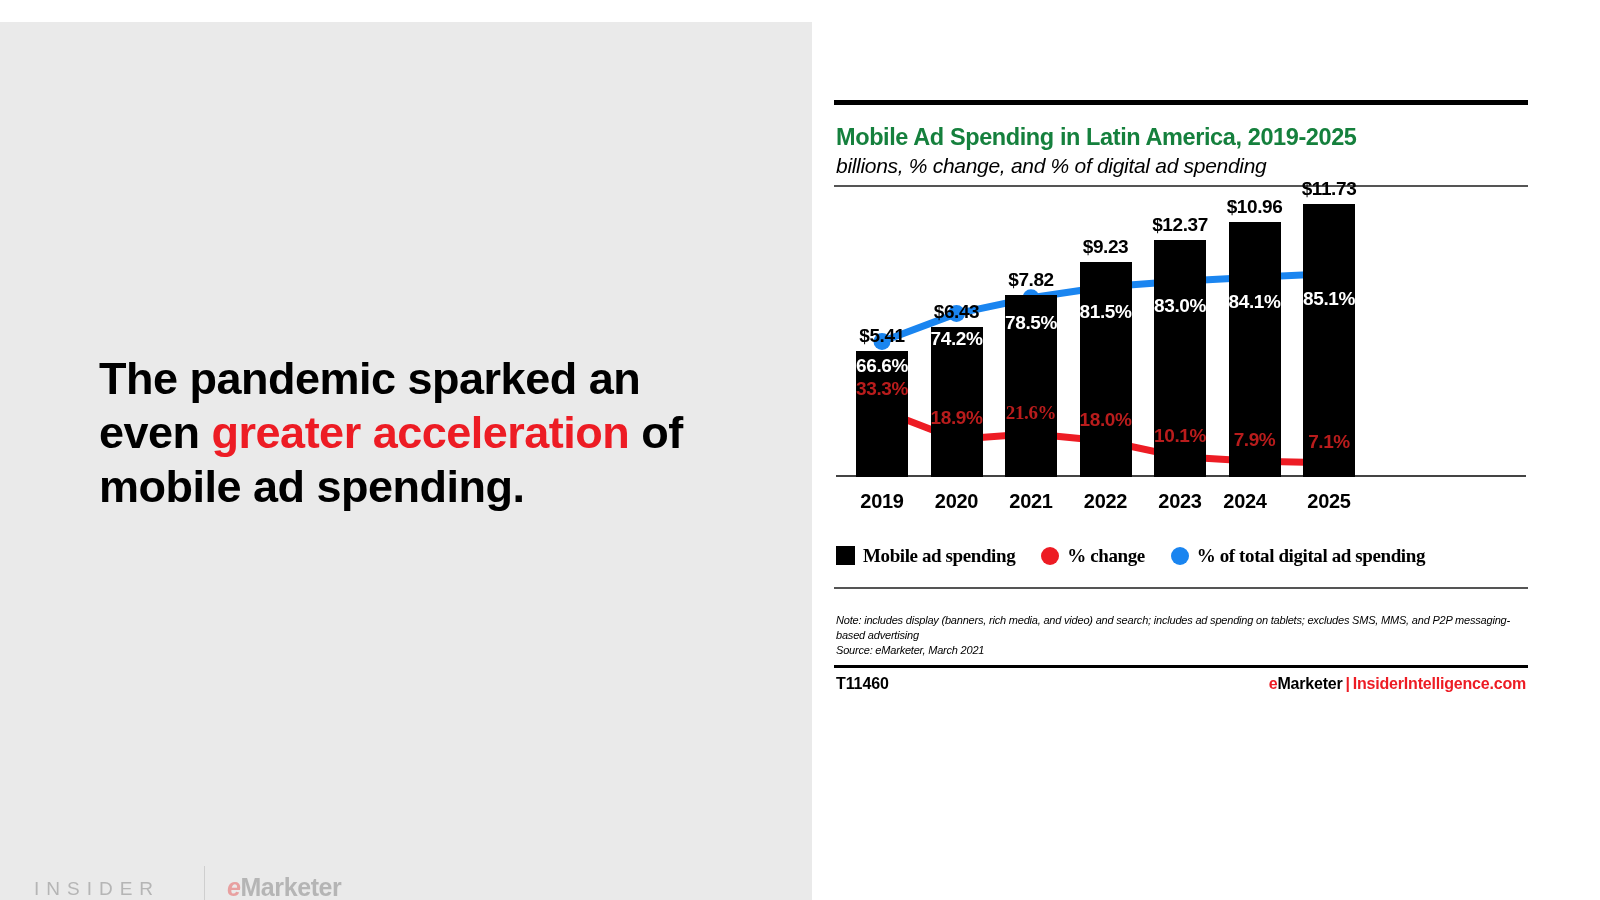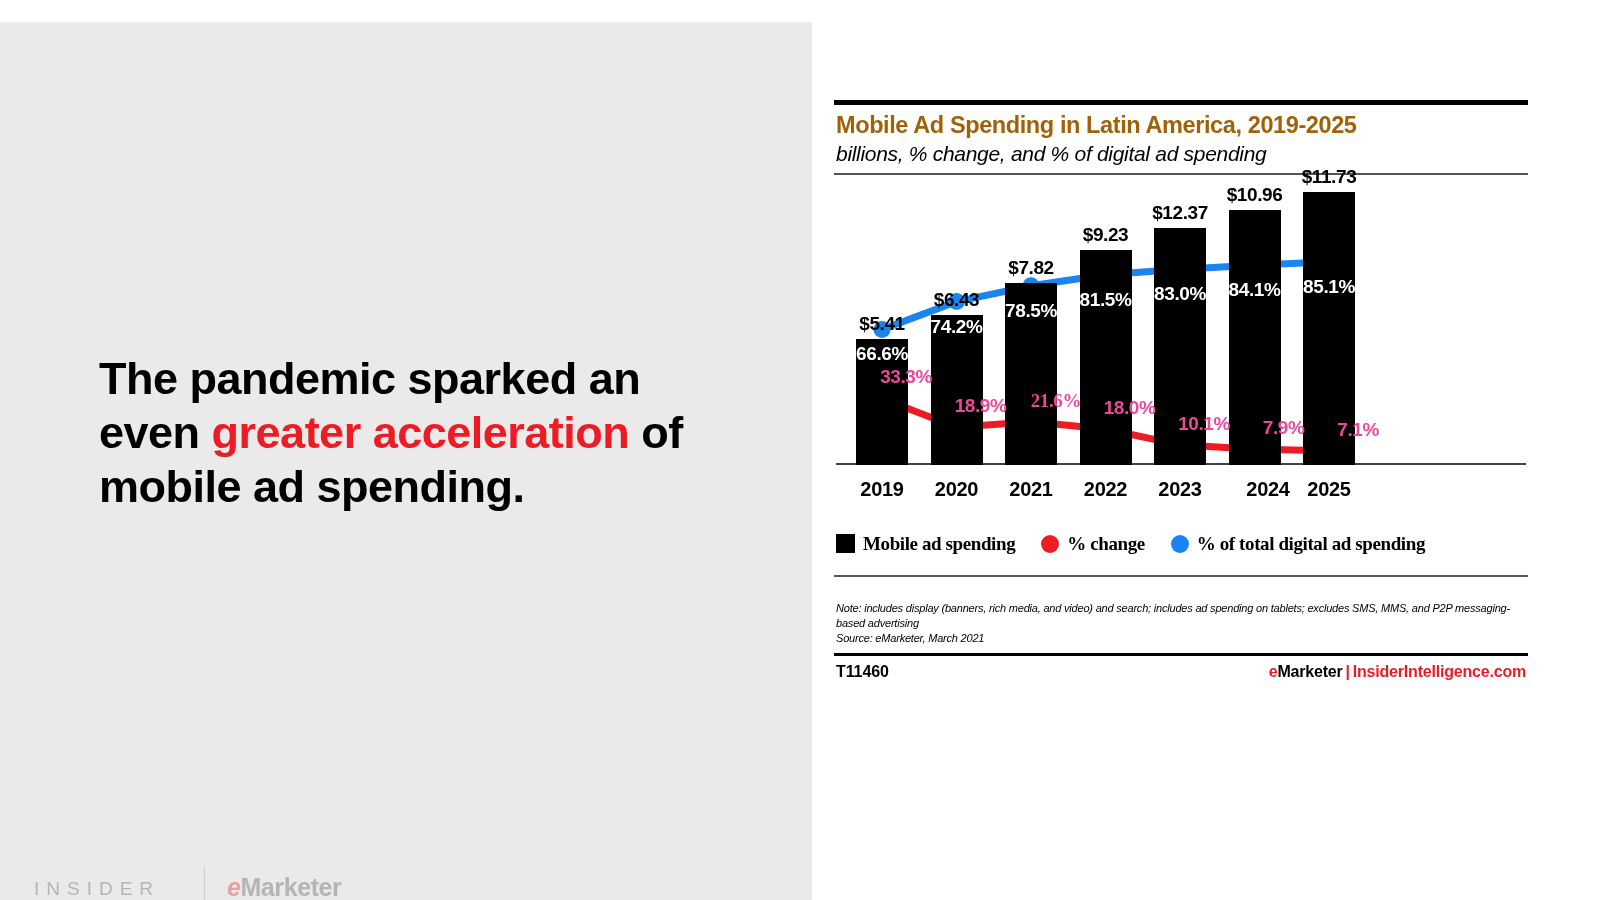--- a/index.html
+++ b/index.html
@@ -42,44 +42,44 @@
   
   #chart-panel {
     position: absolute; left: 834px; top: 100px;
     width: 694px; background: #fff;
   }
   .rule-thick { height: 5px; background: #000; width: 100%; }
   .rule-thin  { height: 2px; background: #555; width: 100%; }
   .rule-med   { height: 3px; background: #000; width: 100%; }
 
   #chart-title {
-    font-size: 23.5px; font-weight: bold; color: #a16207;
-    letter-spacing: -0.4px; padding: 7px 0 1px 2px; line-height: 1.18;
+    font-size: 23.5px; font-weight: bold; color: #15803d;
+    letter-spacing: -0.4px; padding: 19px 0 1px 2px; line-height: 1.18;
   }
   #chart-subtitle {
     font-size: 21px; font-style: italic; color: #000;
     letter-spacing: -0.3px; padding: 0 0 7px 2px; line-height: 1.2;
   }
 
   
   #plot-area { position: relative; width: 694px; height: 400px; }
   .bar {
     position: absolute; background: #000; bottom: 112px;
   }
   .bar-value-label {
     position: absolute; font-size: 19px; font-weight: bold; color: #000;
     text-align: center; letter-spacing: -0.4px; white-space: nowrap;
   }
   .pct-digital-inbar {
     position: absolute; font-size: 19px; font-weight: bold; color: #fff;
     text-align: center; letter-spacing: -0.4px; white-space: nowrap;
   }
   .pct-change-inbar {
-    position: absolute; font-size: 19px; font-weight: bold; color: #ec4899;
-    text-align: right; letter-spacing: -0.4px; white-space: nowrap;
+    position: absolute; font-size: 19px; font-weight: bold; color: #b91c1c;
+    text-align: center; letter-spacing: -0.4px; white-space: nowrap;
   }
   #line-svg { position: absolute; left: 0; top: 0; }
 
   #axis-line {
     position: absolute; left: 2px; bottom: 110px; width: 690px; height: 2px; background: #444;
   }
   .x-tick-label {
     position: absolute; font-size: 20px; font-weight: bold; color: #000;
     text-align: center; letter-spacing: -0.3px; bottom: 74px;
   }
@@ -182,21 +182,21 @@
         <div class="pct-change-inbar" style="left: 147px; width: 100px; top: 214.8px; font-family: Liberation Serif, serif;">21.6%</div>
         <div class="pct-change-inbar" style="left: 221.5px; width: 100px; top: 222px;">18.0%</div>
         <div class="pct-change-inbar" style="left: 296px; width: 100px; top: 237.8px;">10.1%</div>
         <div class="pct-change-inbar" style="left: 370.5px; width: 100px; top: 242.2px;">7.9%</div>
         <div class="pct-change-inbar" style="left: 445px; width: 100px; top: 243.8px;">7.1%</div>
         <div class="x-tick-label" style="left: -2px; width: 100px;">2019</div>
         <div class="x-tick-label" style="left: 72.5px; width: 100px;">2020</div>
         <div class="x-tick-label" style="left: 147px; width: 100px;">2021</div>
         <div class="x-tick-label" style="left: 221.5px; width: 100px;">2022</div>
         <div class="x-tick-label" style="left: 296px; width: 100px;">2023</div>
-        <div class="x-tick-label" style="left: 384px; width: 100px;">2024</div>
+        <div class="x-tick-label" style="left: 361px; width: 100px;">2024</div>
         <div class="x-tick-label" style="left: 445px; width: 100px;">2025</div>
         <div id="legend">
           <div class="legend-item">
             <span class="legend-swatch-square" style="background: rgb(0, 0, 0);"></span>
             <span class="legend-label">Mobile ad spending</span>
           </div>
           <div class="legend-item">
             <span class="legend-swatch-dot" style="background: rgb(237, 28, 36);"></span>
             <span class="legend-label">% change</span>
           </div>

